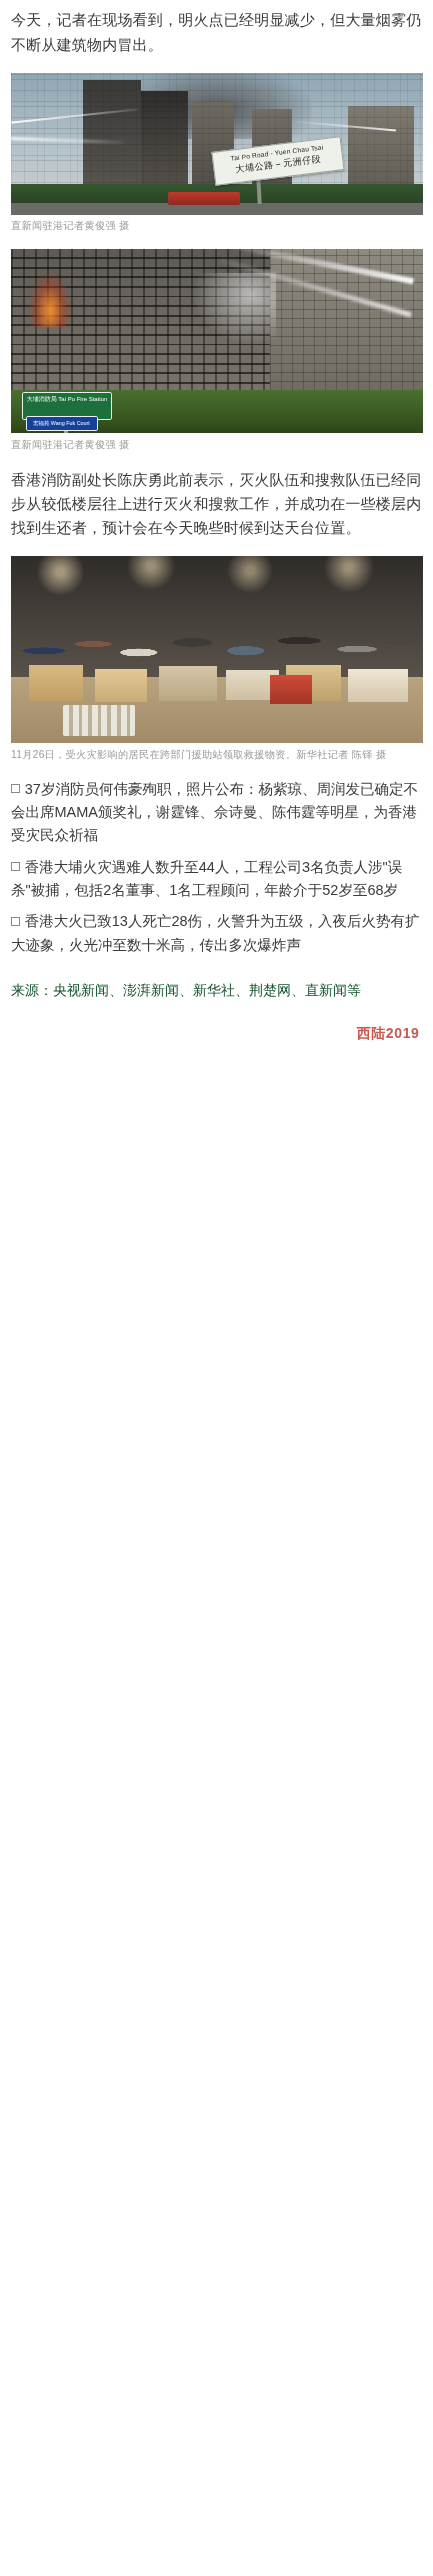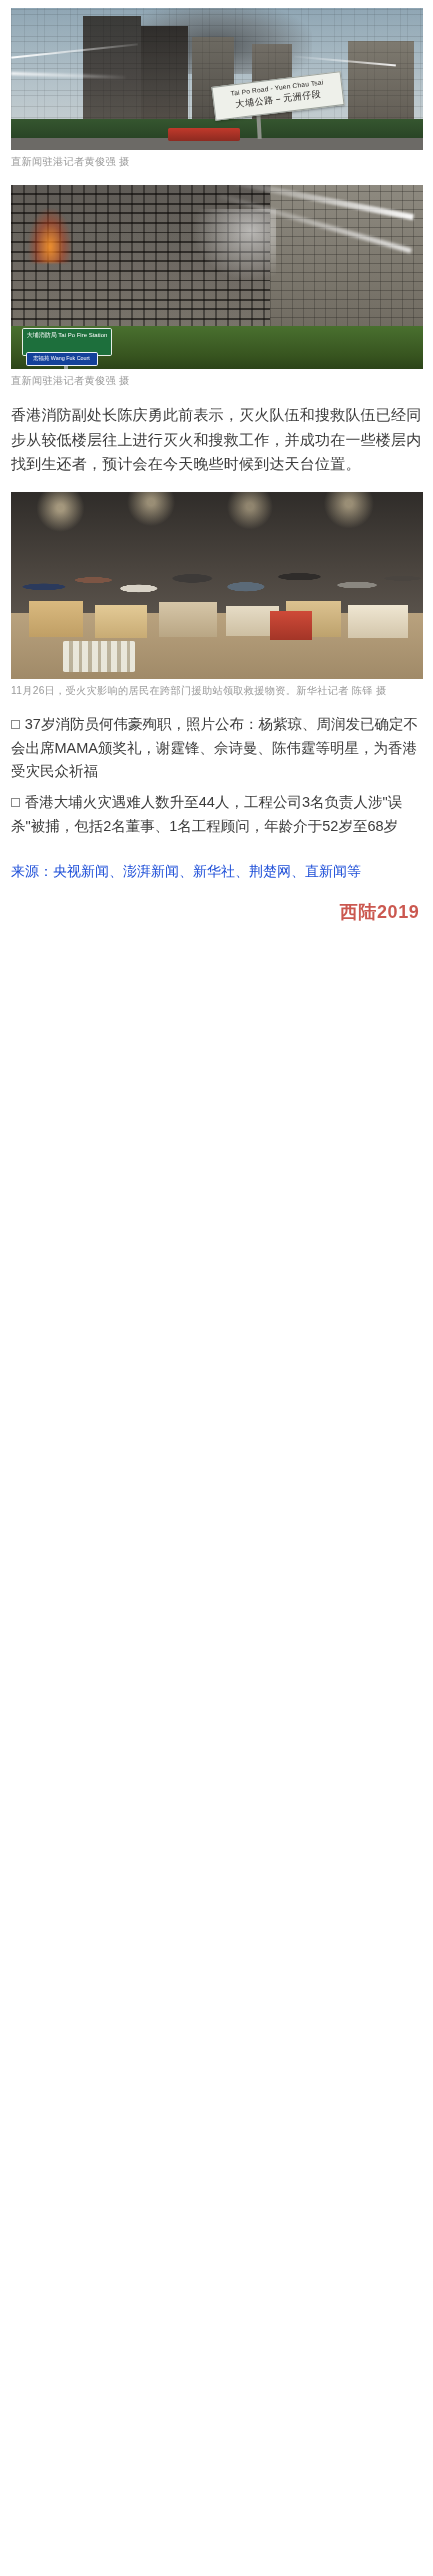--- a/index.html
+++ b/index.html
@@ -61,32 +61,32 @@
     display: inline-block;
     width: 9px;
     height: 9px;
     border: 0.6px solid #8a8a8a;
     margin-right: 4.8px;
     vertical-align: 0.6px;
   }
   .source {
     font-size: 14px;
     line-height: 1.6;
-    color: #1d4ed8;
+    color: #14532d;
     margin: 22px 0 6px 0;
   }
   .footer-wrap {
     position: relative;
     height: 39px;
   }
   .watermark {
     position: absolute;
     right: 3.6px;
     bottom: 3.6px;
-    font-size: 18px;
+    font-size: 14px;
     color: #c23c32;
     font-weight: bold;
     letter-spacing: 0.6px;
     opacity: 0.85;
   }
 
   
   .photo1 {
     height: 142px;
     background:
@@ -282,20 +282,21 @@
     background: linear-gradient(180deg,#cf4a38,#a33527);
   }
 </style>
 </head>
 <body>
 
 <div class="page">
 
   <div class="top-space"></div>
 
+  <p class="body-text">今天，记者在现场看到，明火点已经明显减少，但大量烟雾仍不断从建筑物内冒出。</p>
 
   <div class="figure">
     <div class="photo photo1">
       <div class="p1-sky"></div>
       <div class="p1-smoke"></div>
       <div class="p1-tower-e"></div>
       <div class="p1-tower-d"></div>
       <div class="p1-tower-c"></div>
       <div class="p1-tower-b"></div>
       <div class="p1-tower-a"></div>
@@ -351,20 +352,23 @@
   </div>
 
 
   <ul class="news-list">
     <li>
       <span class="bullet-box"></span><span>37岁消防员何伟豪殉职，照片公布：杨紫琼、周润发已确定不会出席MAMA颁奖礼，谢霆锋、佘诗曼、陈伟霆等明星，为香港受灾民众祈福</span>
     </li>
     <li>
       <span class="bullet-box"></span><span>香港大埔火灾遇难人数升至44人，工程公司3名负责人涉"误杀"被捕，包括2名董事、1名工程顾问，年龄介于52岁至68岁</span>
     </li>
+    <li>
+      <span class="bullet-box"></span><span>香港大火已致13人死亡28伤，火警升为五级，入夜后火势有扩大迹象，火光冲至数十米高，传出多次爆炸声</span>
+    </li>
   </ul>
 
   <div class="source">来源：央视新闻、澎湃新闻、新华社、荆楚网、直新闻等</div>
 
   <div class="footer-wrap">
     <div class="watermark">西陆2019</div>
   </div>
 
 </div>
 

